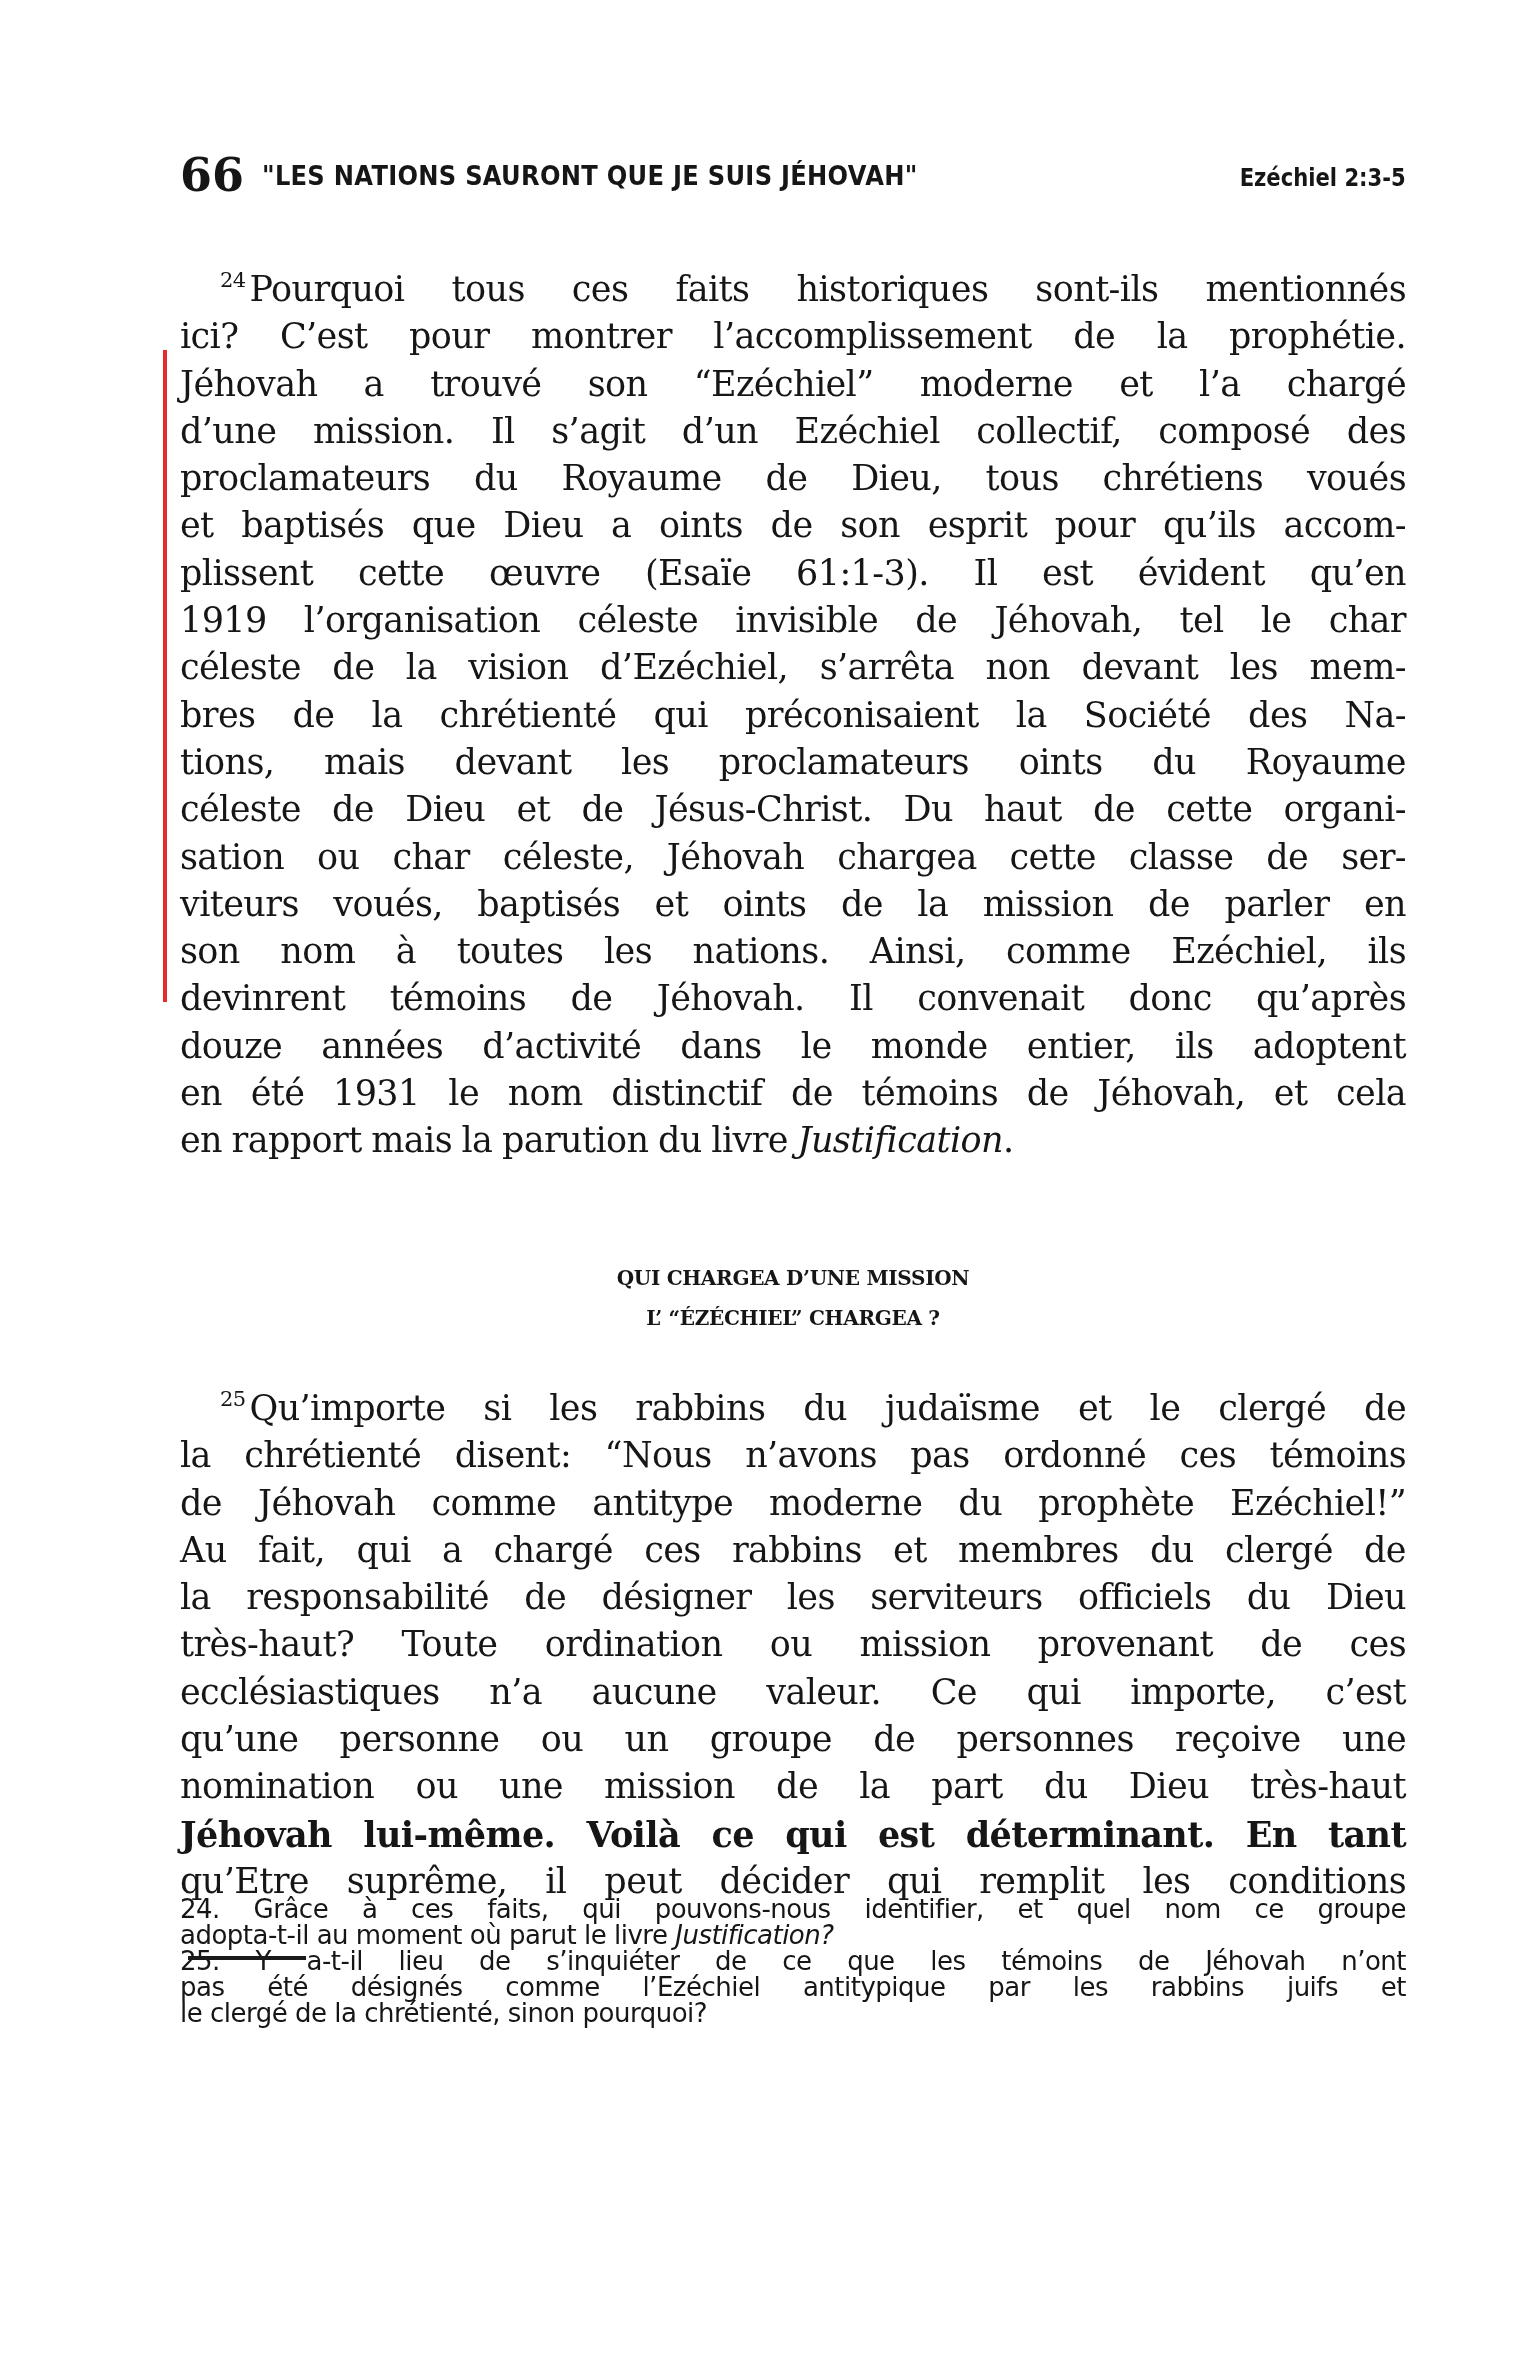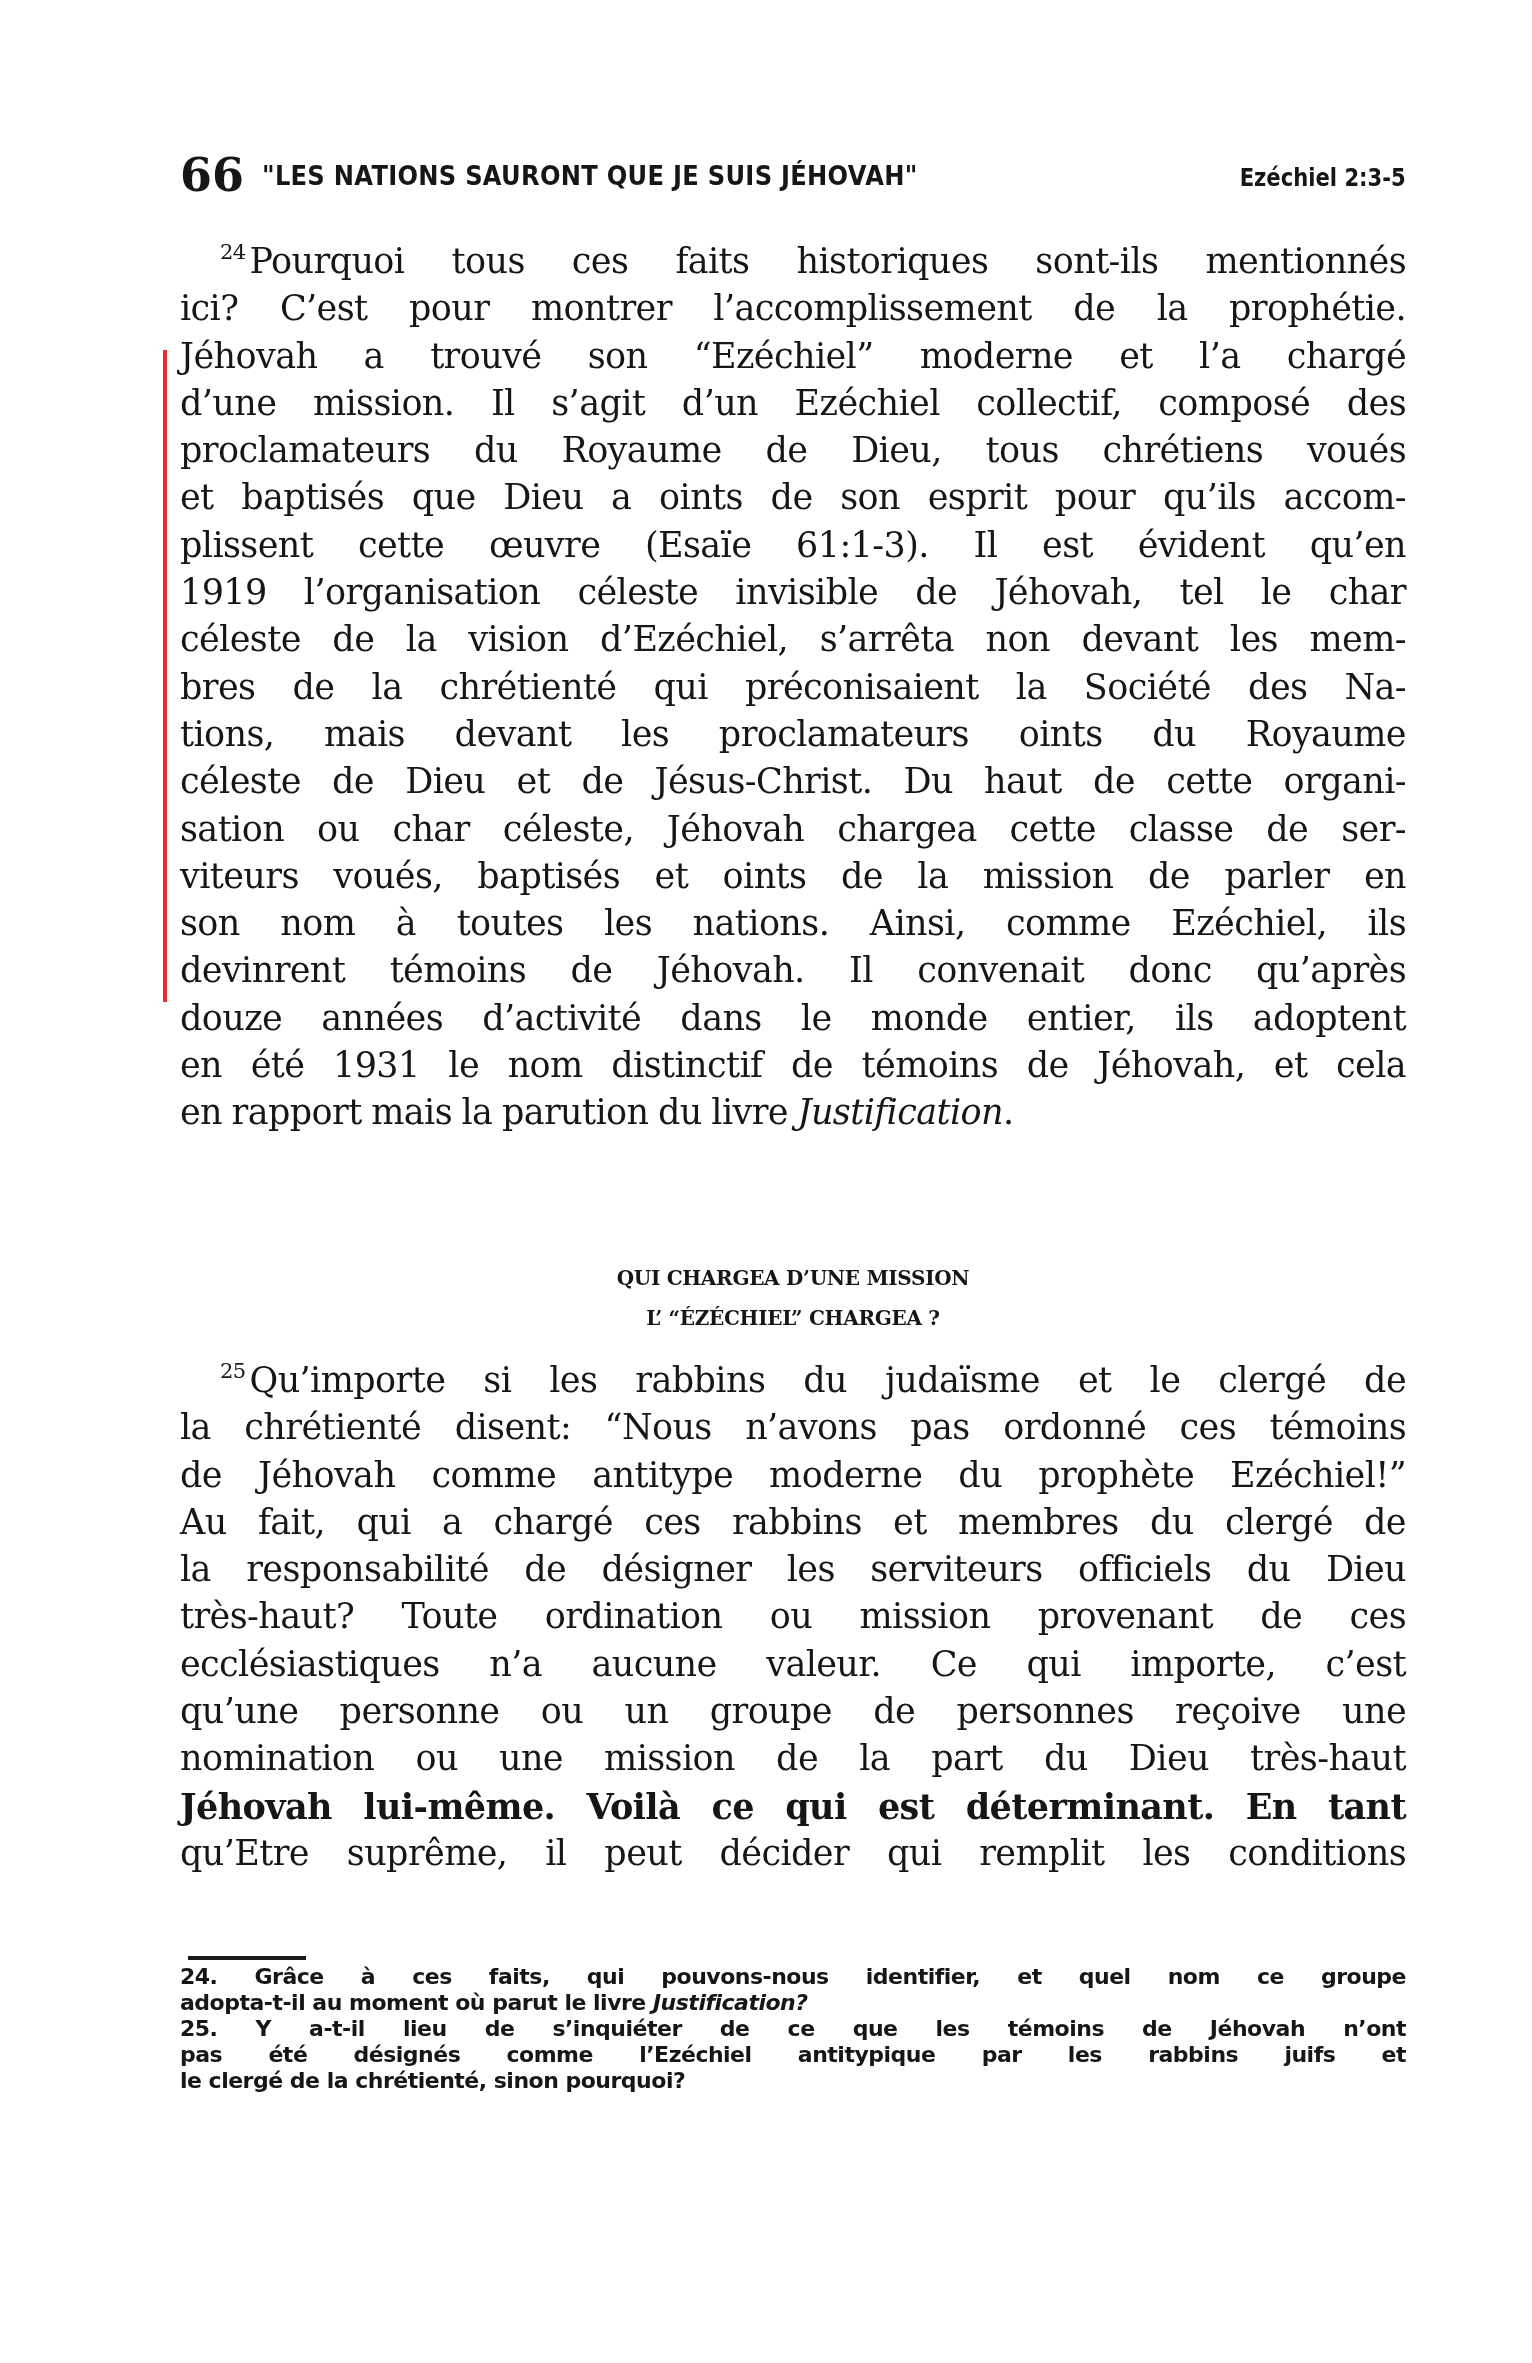--- a/index.html
+++ b/index.html
@@ -62,20 +62,21 @@
     .body-text {
       position: absolute;
       left: 0;
       width: 1226px;
       font-family: "DejaVu Serif", serif;
       font-size: 35px;
       line-height: 47.3px;
       text-align: justify;
       letter-spacing: -0.6px;
       word-spacing: -1px;
+      margin-top: 28px;
     }
     .para-24 { top: 238px; }
     .para-25 { top: 1357px; }
     .para .line {
       display: block;
       white-space: nowrap;
       text-align-last: justify;
       text-align: justify;
     }
     .para .line.last {
@@ -120,25 +121,25 @@
       position: absolute;
       left: 188px;
       top: 1956px;
       width: 118px;
       height: 4px;
       background: #1a1a1a;
     }
     .footnotes {
       position: absolute;
       left: 0;
-      top: 1964px;
+      top: 1896px;
       width: 1226px;
       font-family: "DejaVu Sans", sans-serif;
-      font-weight: bold;
-      font-size: 22px;
+      font-weight: normal;
+      font-size: 26px;
       line-height: 26px;
       letter-spacing: -0.5px;
     }
     .footnotes .fn-line {
       display: block;
       white-space: nowrap;
       text-align: justify;
       text-align-last: justify;
       transform-origin: left center;
     }

